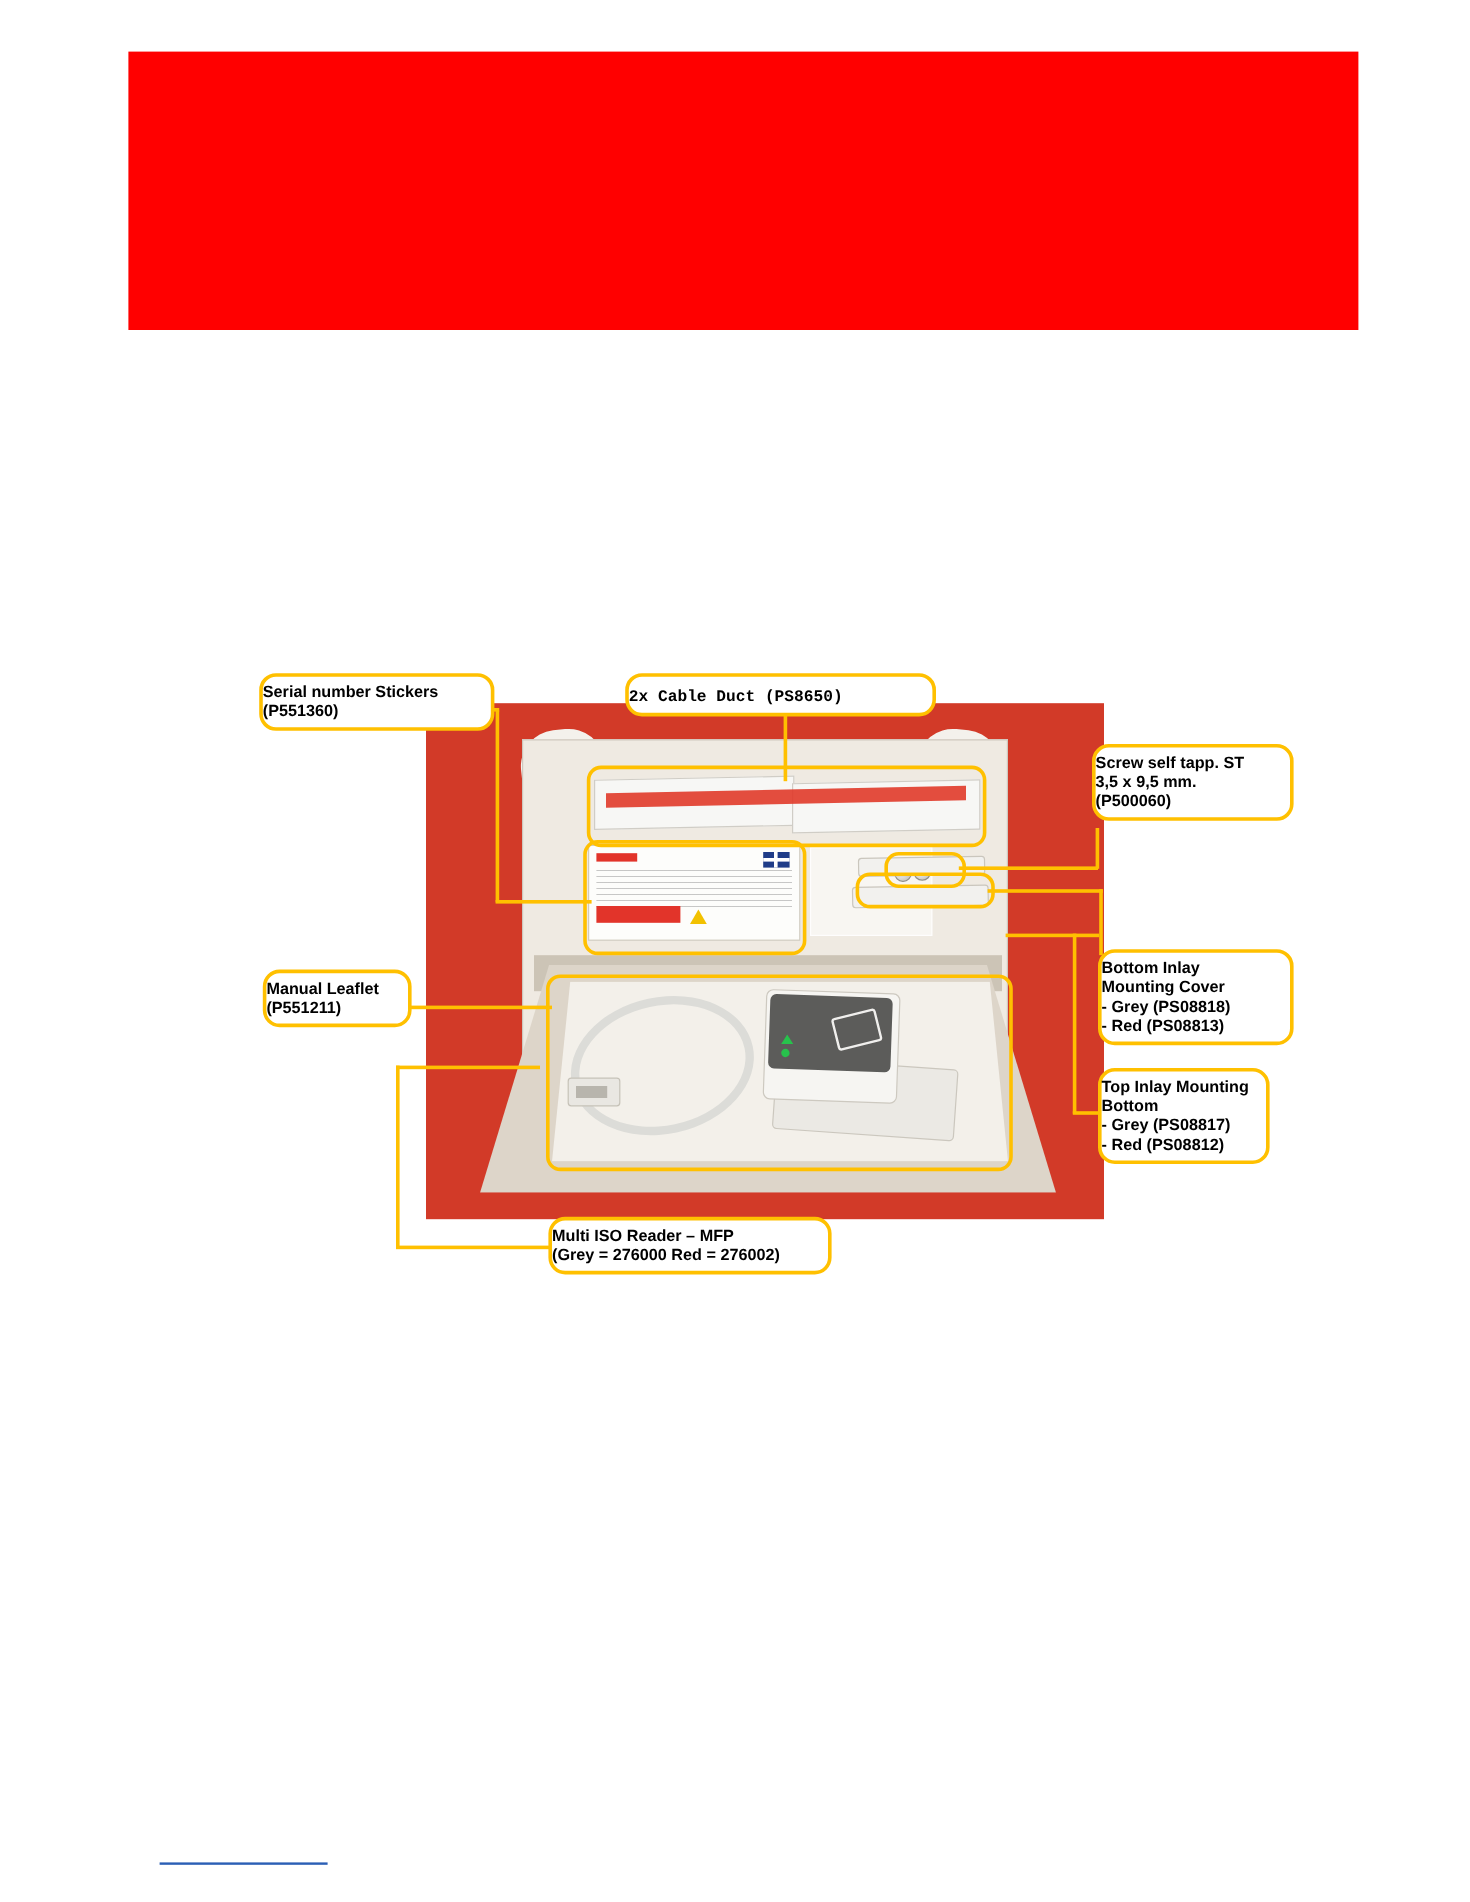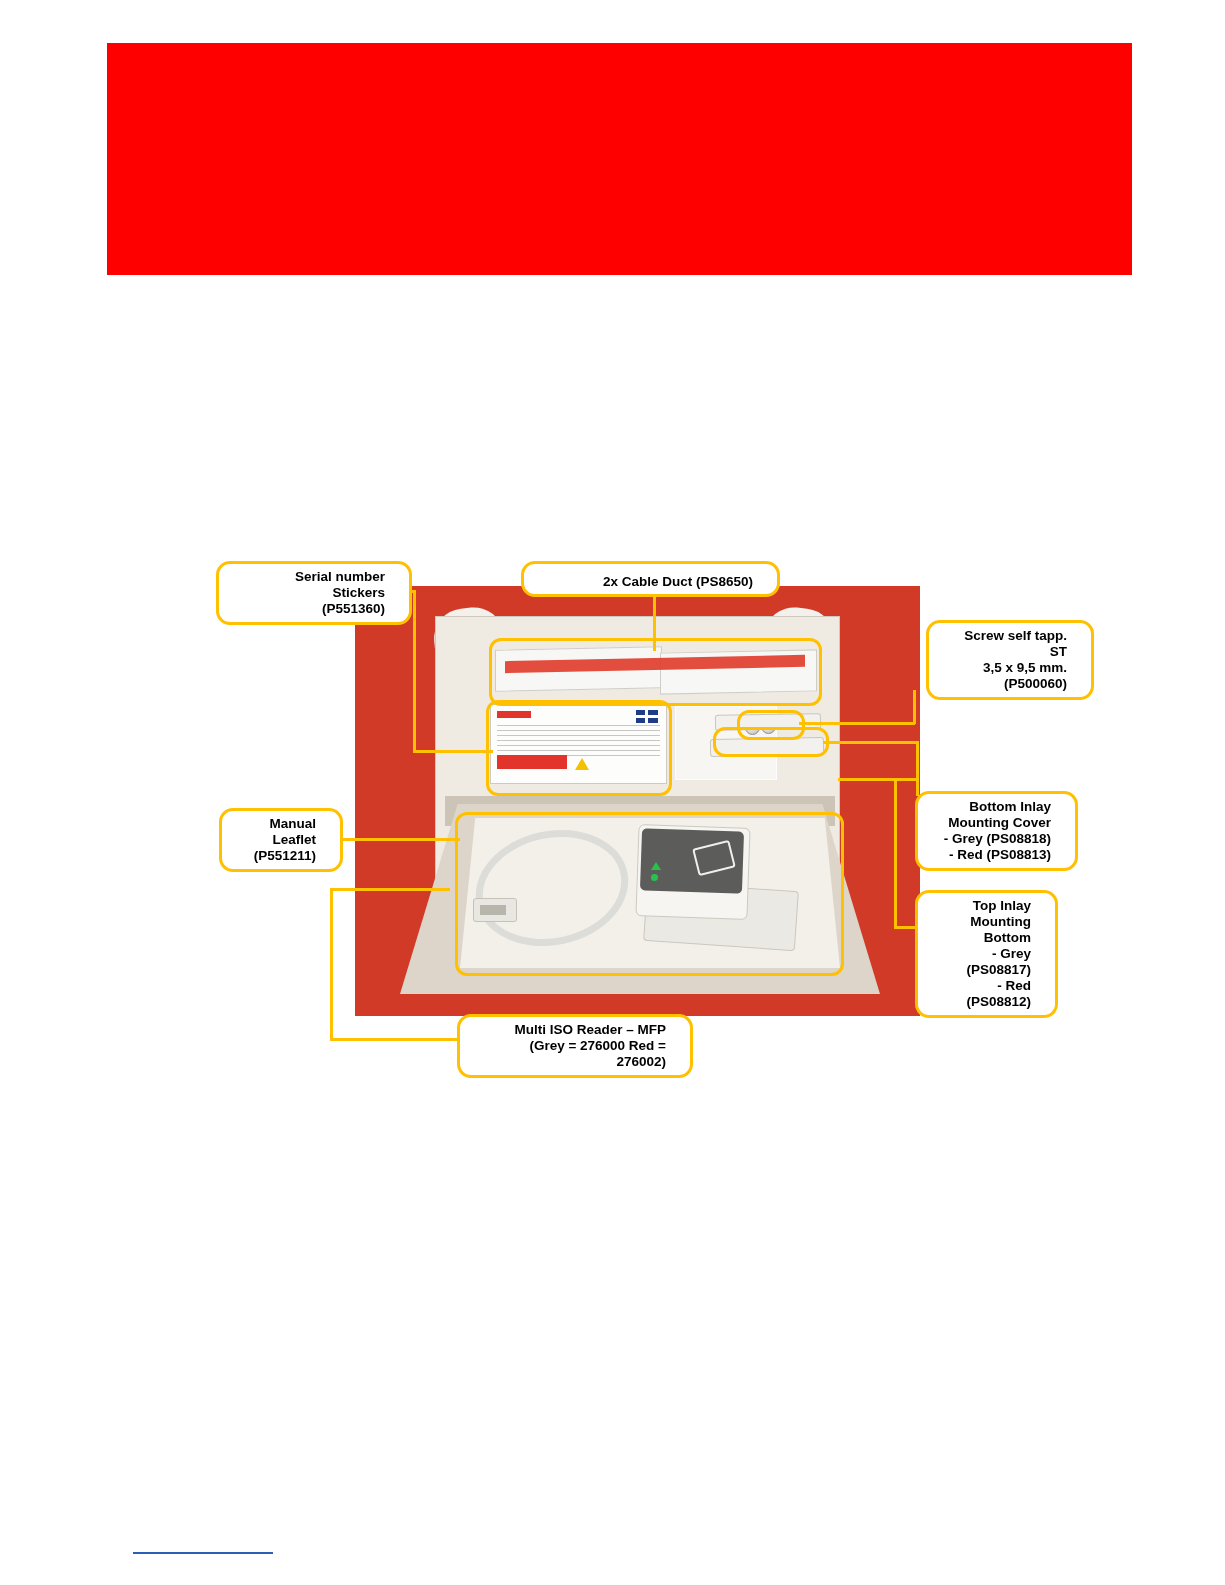--- a/index.html
+++ b/index.html
@@ -207,22 +207,22 @@
   
   .callout {
     position: absolute;
     background: #ffffff;
     border: 3px solid #ffc000;
     border-radius: 14px;
     color: #000000;
     font-weight: bold;
     font-size: 13.5px;
     line-height: 16px;
-    text-align: right;
-    padding: 5px 24px;
+    text-align: left;
+    padding: 5px 0;
     box-sizing: border-box;
     z-index: 5;
   }
   .leader {
     position: absolute;
     border: 0;
     background: #ffc000;
     z-index: 4;
   }
   .leader-h { height: 3px; }
@@ -314,25 +314,25 @@
 
 <div class="leader leader-v" style="left:330px; top:888px; height:152px;"></div>
 <div class="leader leader-h" style="left:330px; top:888px; width:120px;"></div>
 <div class="leader leader-h" style="left:330px; top:1038px; width:130px;"></div>
 
 <div class="callout" style="left:216px; top:561px; width:196px;">
   <div>Serial number Stickers</div>
   <div>(P551360)</div>
 </div>
 
-<div class="callout" style="left:521px; top:561px; width:259px; padding-top:10px; height:36px;">
+<div class="callout" style="left:521px; top:561px; width:259px; padding-top:10px; height:36px;font-family:Liberation Mono, monospace;">
   <div>2x Cable Duct (PS8650)</div>
 </div>
 
-<div class="callout" style="left:910px; top:620px; width:168px;margin-left:16px;">
+<div class="callout" style="left:910px; top:620px; width:168px;">
   <div>Screw self tapp. ST</div>
   <div>3,5 x 9,5 mm.</div>
   <div>(P500060)</div>
 </div>
 
 <div class="callout" style="left:219px; top:808px; width:124px;">
   <div>Manual Leaflet</div>
   <div>(P551211)</div>
 </div>
 

